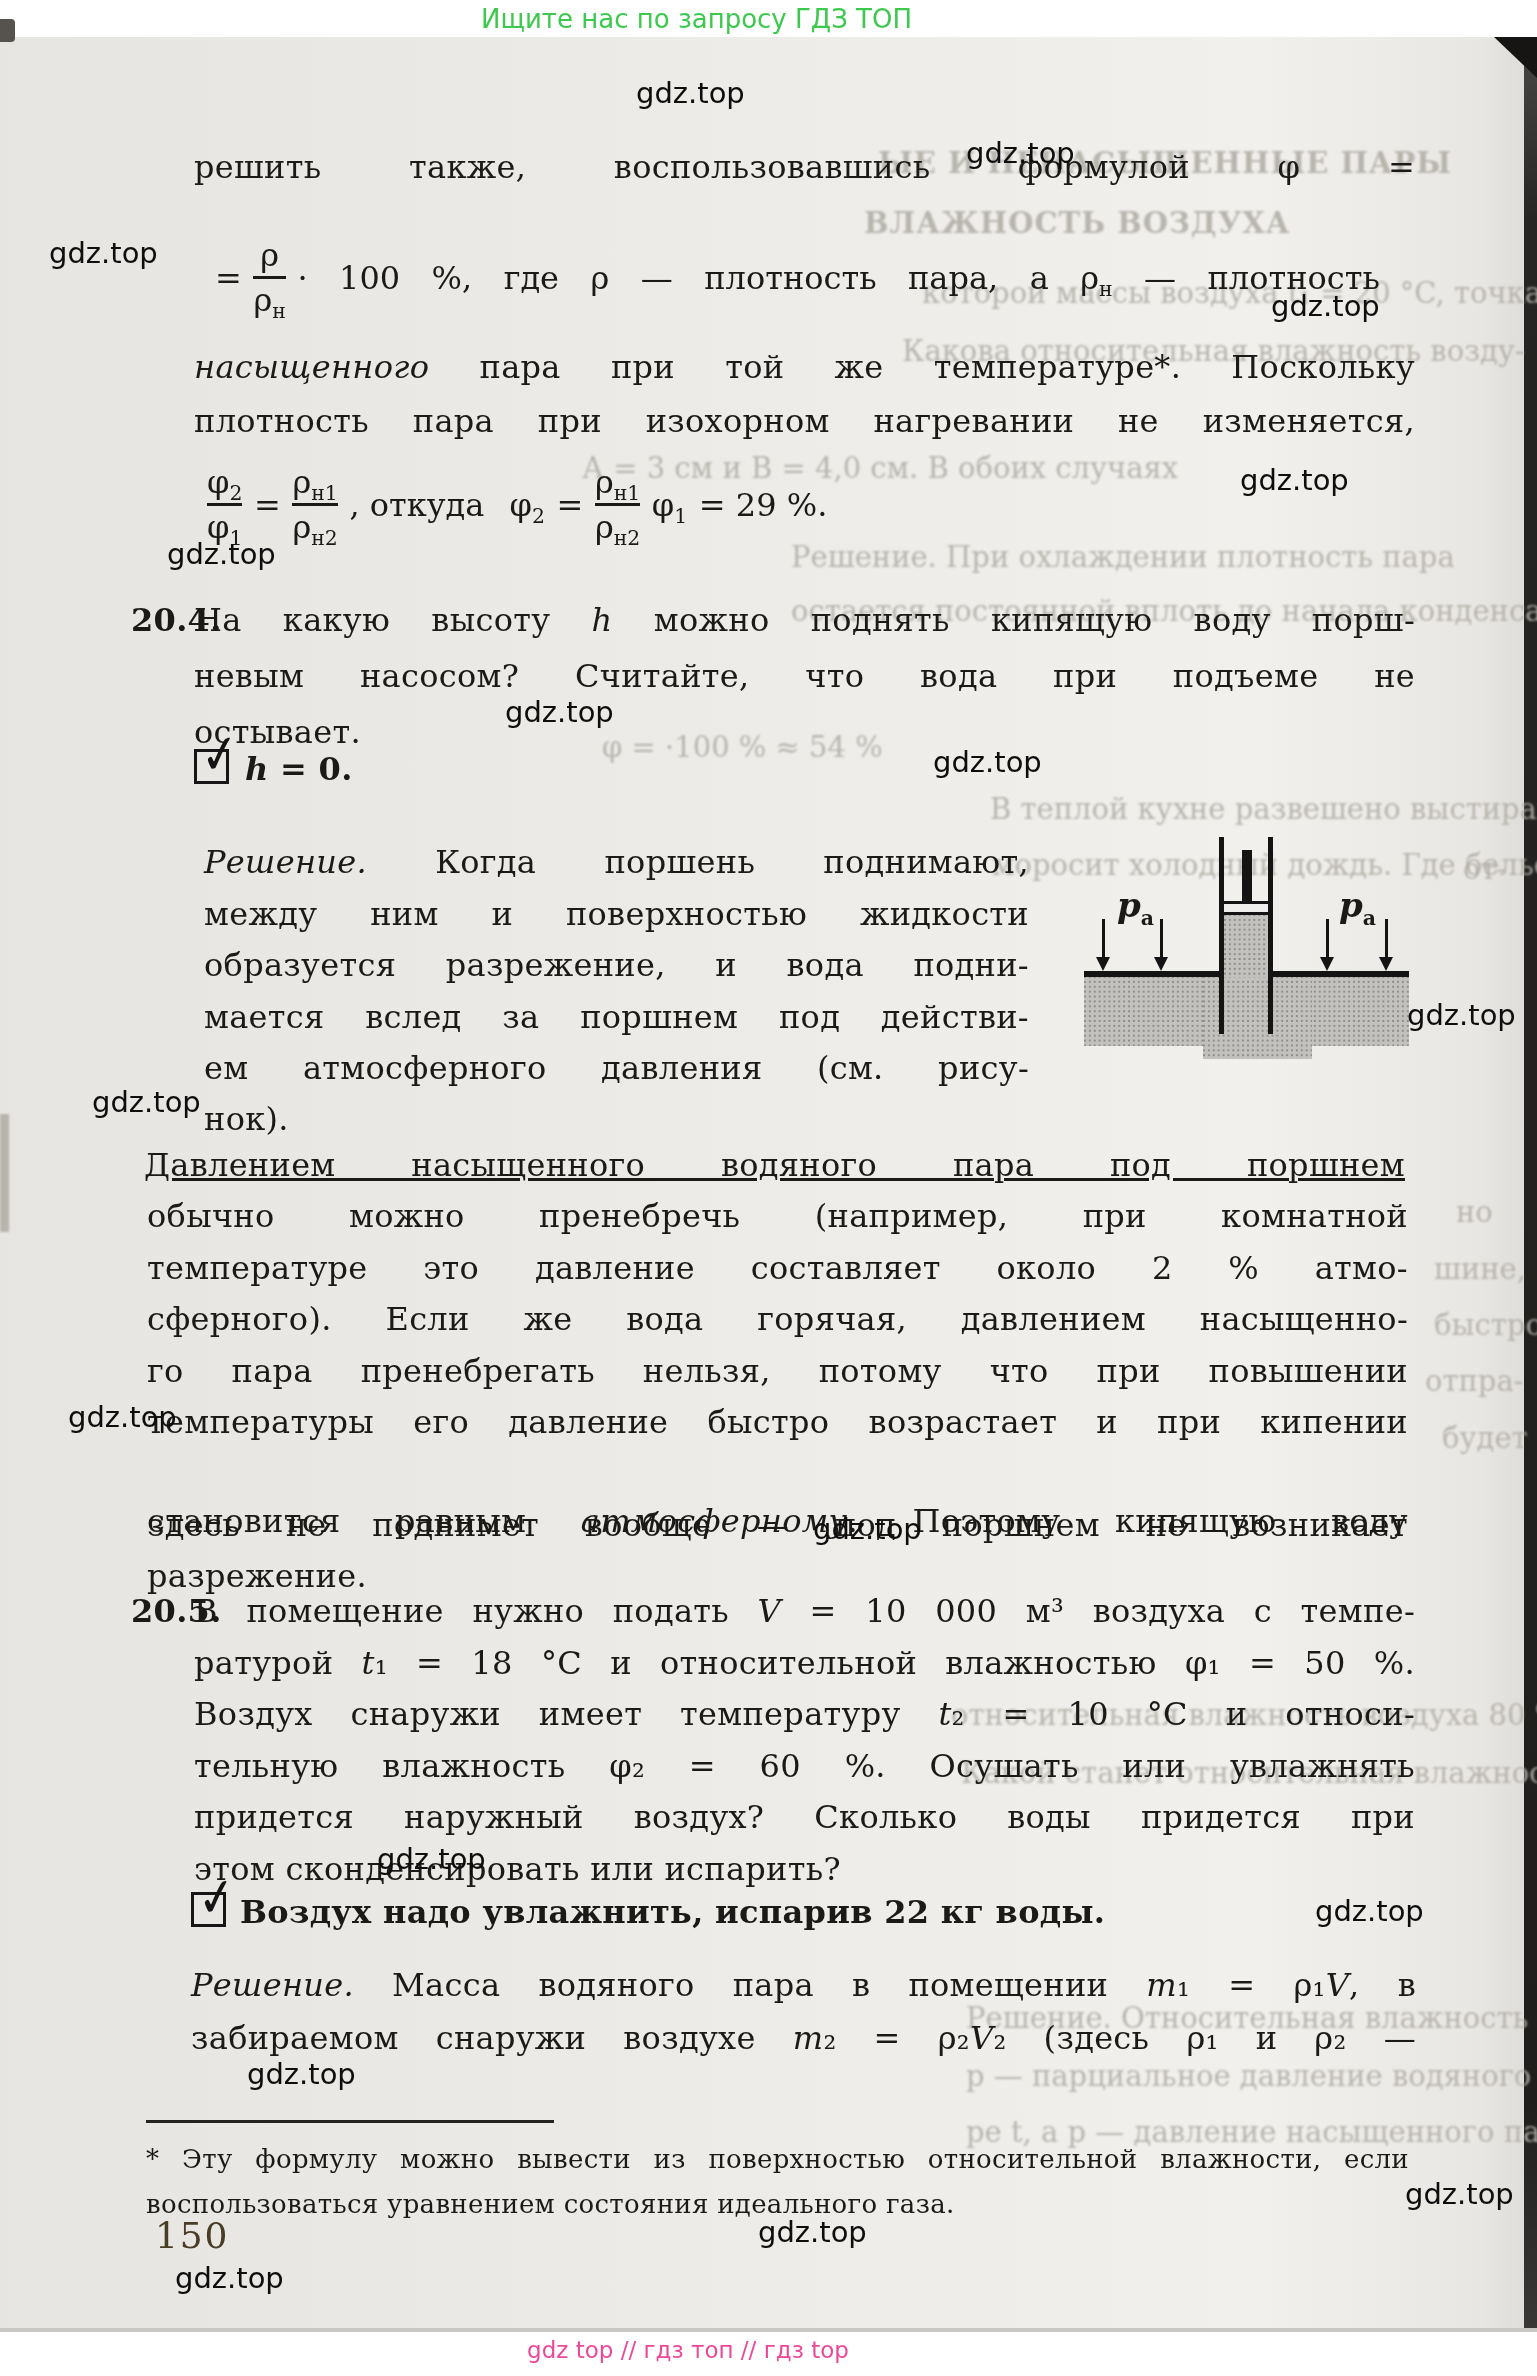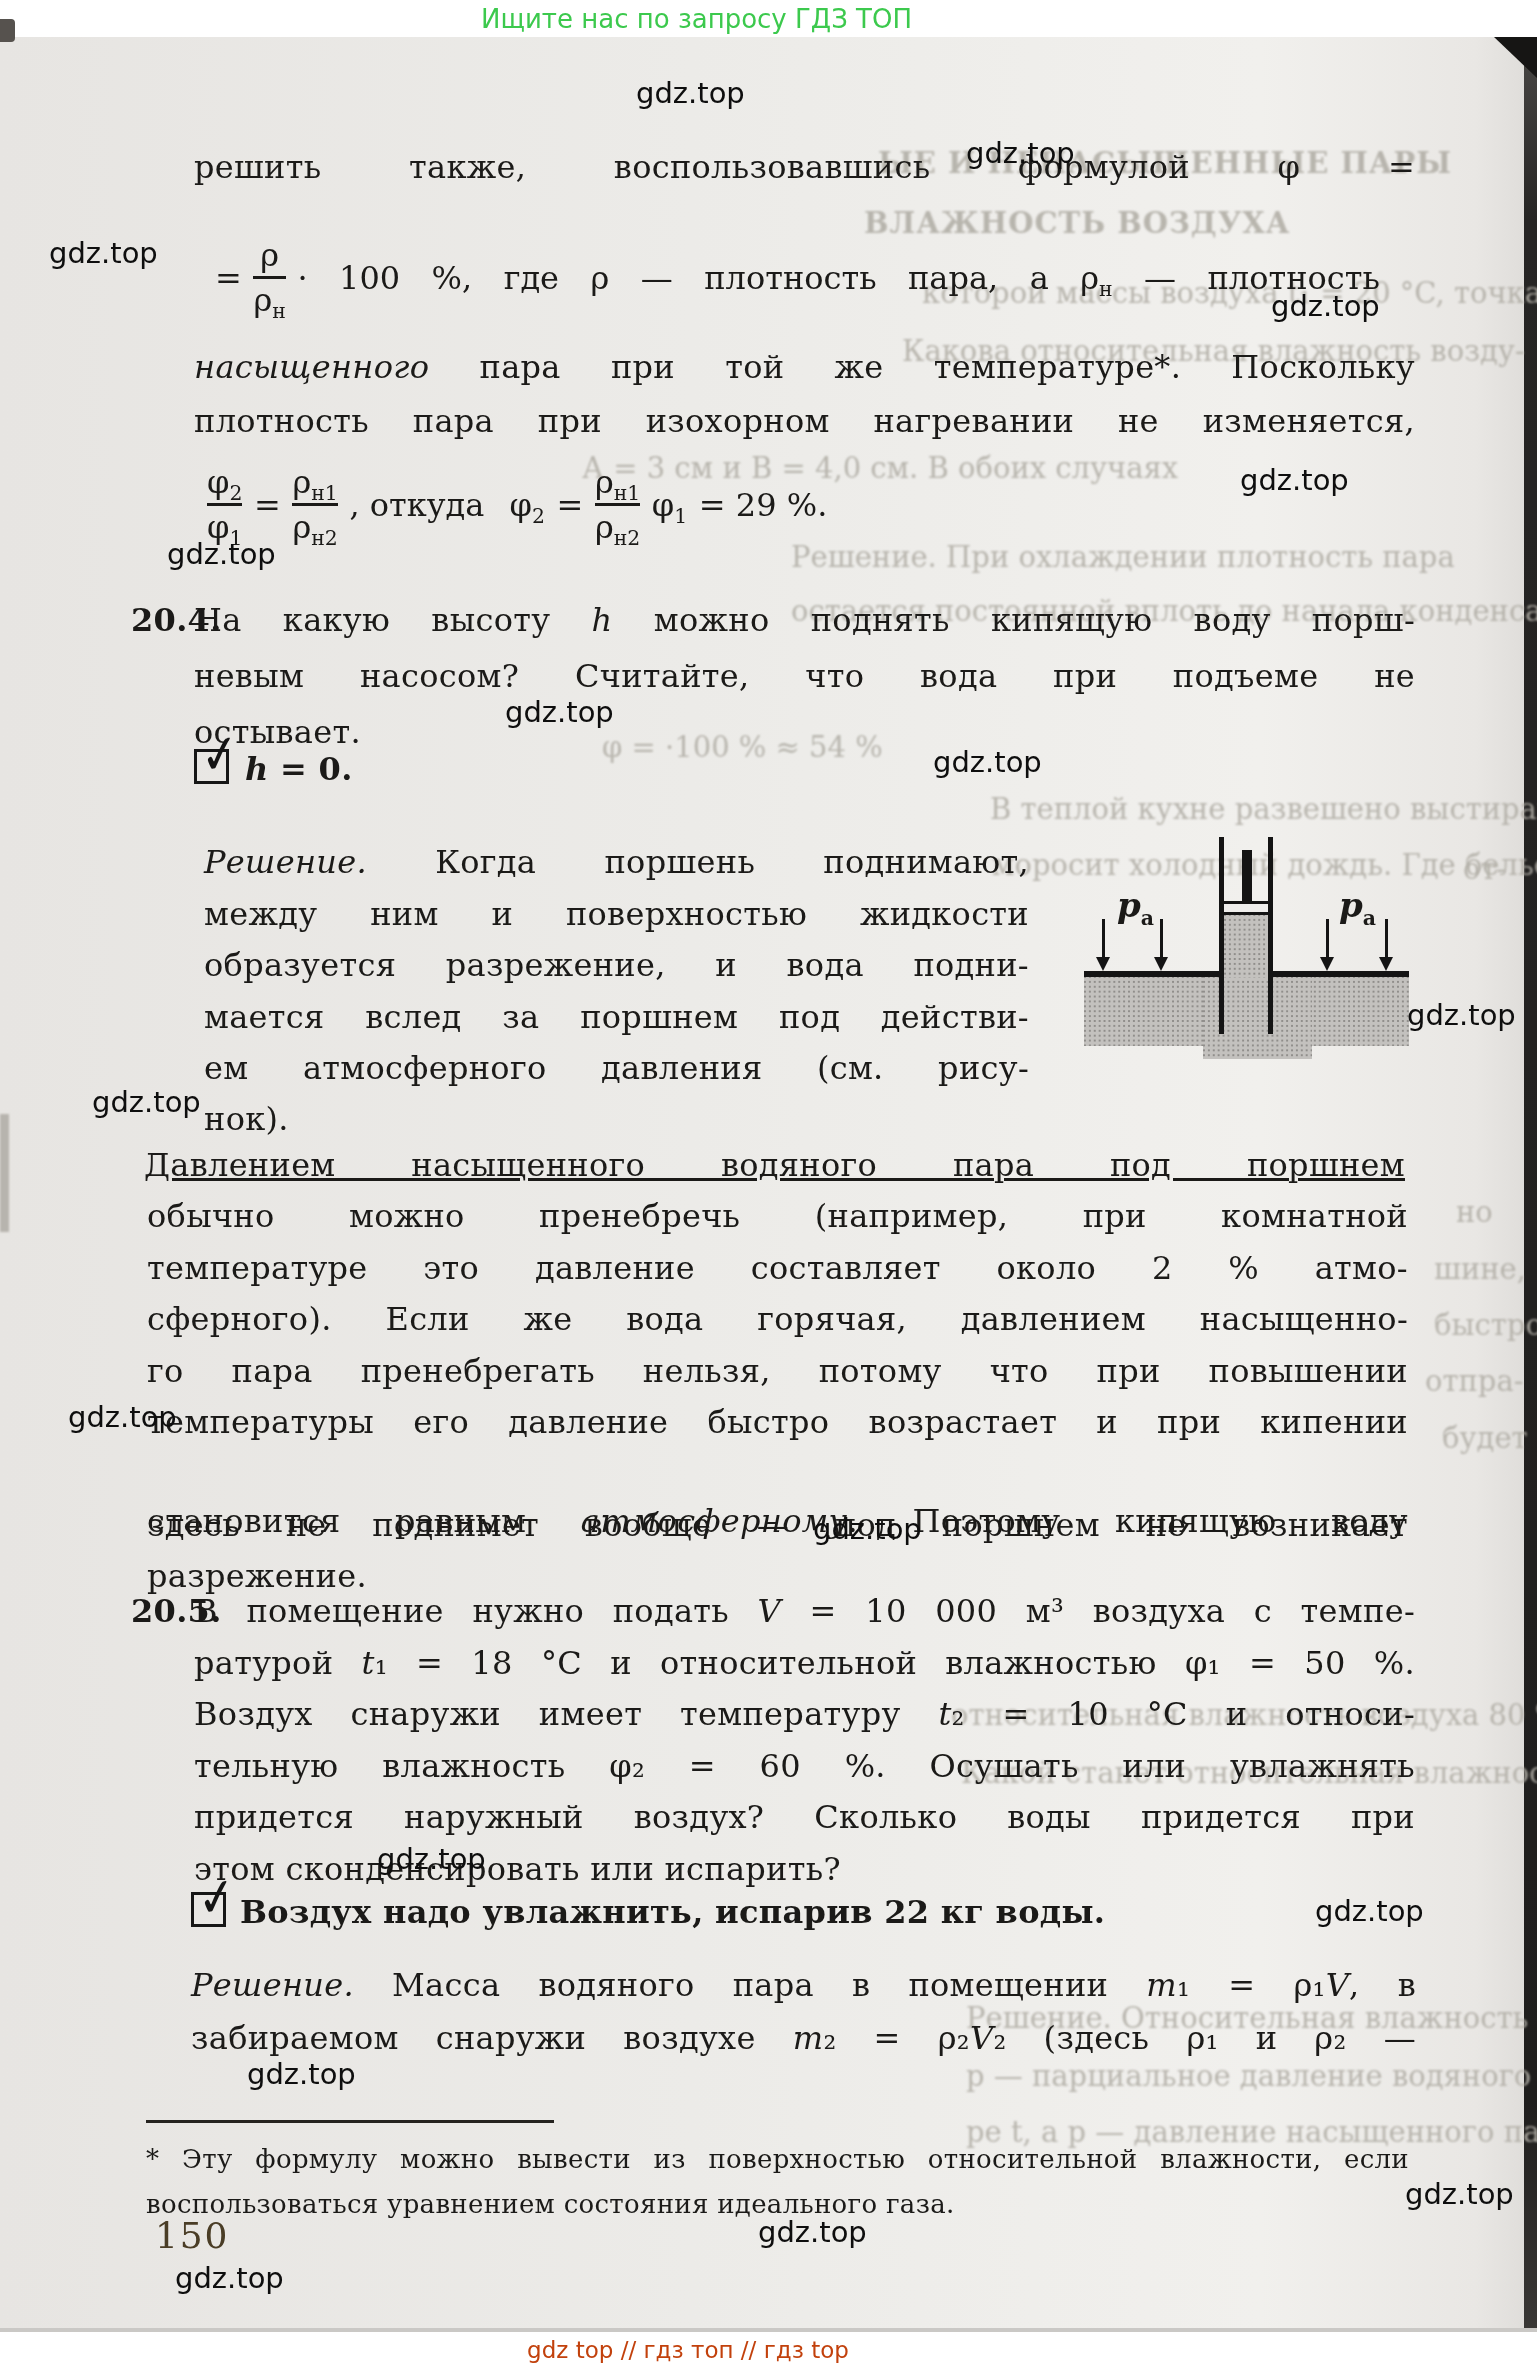--- a/index.html
+++ b/index.html
@@ -10,21 +10,21 @@
   .page-bottom-shadow{position:absolute;left:0;top:2328px;width:1537px;height:3.9px;background:#cac8c5;}
   .edge-right{position:absolute;left:1524px;top:37px;width:12.6px;height:2294px;
         background:linear-gradient(180deg,#4a4846,#262524 8%,#1f1e1d 90%,#3a3836);}
   .corner-tr{position:absolute;left:1494px;top:37px;width:0;height:0;
         border-top:41px solid #161514;border-left:43px solid transparent;}
   .corner-tl{position:absolute;left:0;top:19.4px;width:14.6px;height:23px;background:#56524e;border-radius:0 3.9px 3.9px 0;}
   .edge-left-mark{position:absolute;left:0;top:1114px;width:8.7px;height:118px;background:#b7b4ae;filter:blur(1px);}
   .promo{position:absolute;left:0;top:3.9px;width:1393px;text-align:center;
         font:26px "DejaVu Sans","Liberation Sans",sans-serif;color:#3cc94d;}
   .footer-links{position:absolute;left:0;top:2337px;width:1376px;text-align:center;
-        font:23px "DejaVu Sans","Liberation Sans",sans-serif;color:#c2410c;}
+        font:23px "DejaVu Sans","Liberation Sans",sans-serif;color:#ec4899;}
   .wm{position:absolute;font:29px "DejaVu Sans","Liberation Sans",sans-serif;color:#0e0e0e;white-space:nowrap;}
   .line{position:absolute;font-size:32px;line-height:1.25;letter-spacing:0.3px;white-space:nowrap;}
   .line.j{white-space:normal;text-align:justify;text-align-last:justify;}
   .line.b{font-weight:bold;}
   .line.sm{font-size:26px;}
   .bleed{position:absolute;font-size:29px;color:#b2afa7;filter:blur(1.3px);white-space:nowrap;opacity:.9;}
   .bleed.bb{font-weight:bold;letter-spacing:1px;}
   .fline{position:absolute;display:flex;align-items:center;font-size:32px;gap:11.6px;}
   .frac{display:inline-flex;flex-direction:column;align-items:center;line-height:1;}
   .frac .bar{height:2.9px;background:#1b1a18;width:100%;margin:4.9px 0;}

